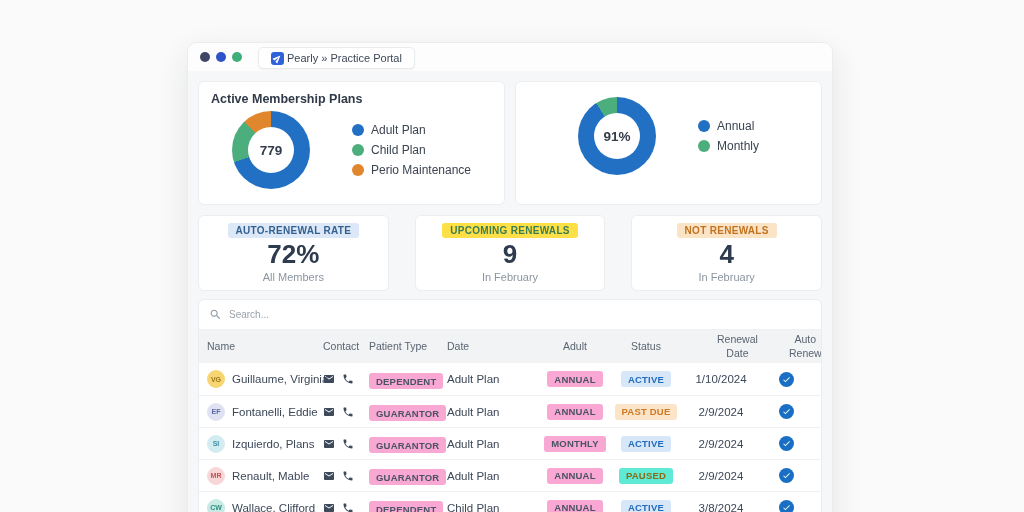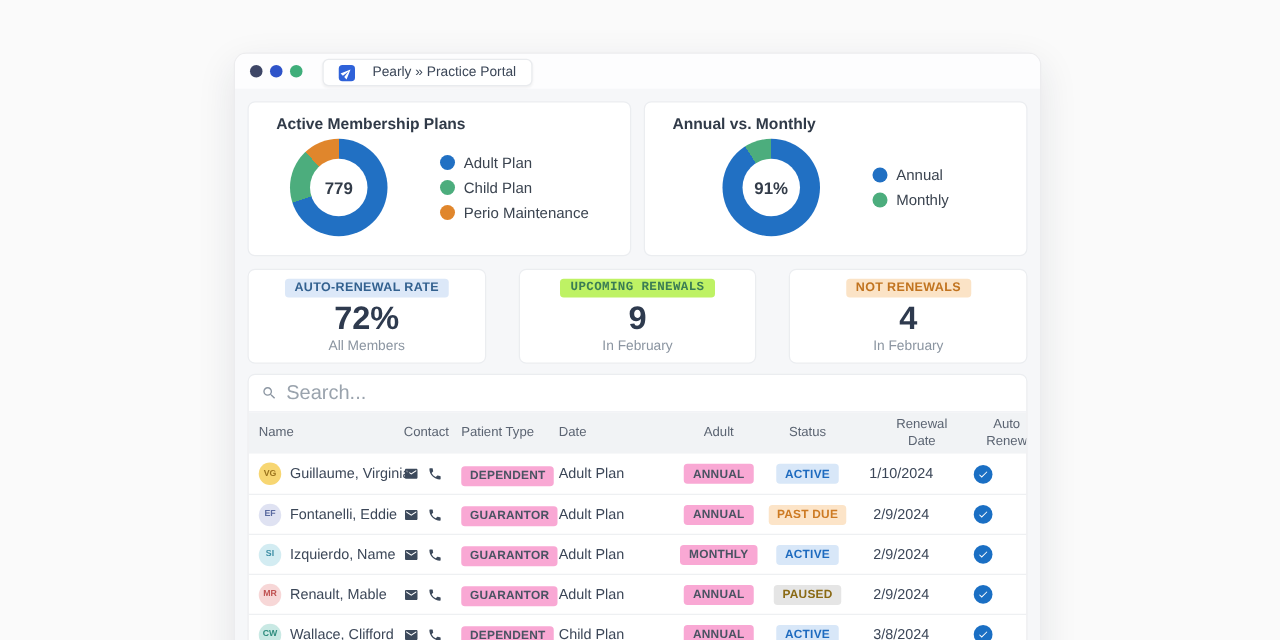--- a/index.html
+++ b/index.html
@@ -14,38 +14,38 @@
     position: absolute; left: 187px; top: 42px; width: 646px; height: 500px;
     background: #fdfdfe; border: 1px solid #ececee;
     border-radius: 10px 10px 0 0;
     box-shadow: 0 10px 30px rgba(30,40,60,.10);
     overflow: hidden;
   }
   .chrome { height: 28px; display: flex; align-items: center; padding: 0 12px; background: #fdfdfe; }
   .lights { display: flex; gap: 6px; margin-right: 16px; }
   .light { width: 10px; height: 10px; border-radius: 50%; }
   .tab {
-    display: flex; align-items: center; gap: 14px; height: 22px; padding: 0 12px;
+    display: flex; align-items: center; gap: 3px; height: 22px; padding: 0 12px;
     background: #ffffff; border: 1px solid #e9ebee; border-radius: 5px;
     box-shadow: 0 1px 2px rgba(0,0,0,.05); margin-top: 2px;
   }
   .tab-icon {
     width: 13px; height: 13px; border-radius: 3px; background: #2f62d9;
     display: flex; align-items: center; justify-content: center; flex: 0 0 auto;
   }
   .tab-icon svg { transform: rotate(-45deg); }
   .tab-title { font-size: 11px; color: #3c4758; white-space: nowrap; }
 
   .content { padding: 10px; background: #f6f7f9; height: calc(100% - 28px); }
 
   .card { background: #ffffff; border: 1px solid #ebedf0; border-radius: 6px; }
 
   .charts-row { display: flex; gap: 10px; margin-bottom: 10px; }
   .chart-card { flex: 1; height: 124px; padding: 10px 12px; }
-  .card-title { font-size: 12.5px; font-weight: 600; color: #303a48; margin-left: 10px; }
+  .card-title { font-size: 12.5px; font-weight: 600; color: #303a48; }
   .chart-body { display: flex; align-items: center; justify-content: center; gap: 42px; height: 88px; }
   .donut { width: 78px; height: 78px; border-radius: 50%; position: relative; flex: 0 0 auto; }
   .donut-hole {
     position: absolute; left: 50%; top: 50%; transform: translate(-50%,-50%);
     width: 46px; height: 46px; border-radius: 50%; background: #ffffff;
     display: flex; align-items: center; justify-content: center;
     font-size: 13.5px; font-weight: bold; color: #333c49;
   }
   .legend { display: flex; flex-direction: column; gap: 6px; }
   .legend-item { display: flex; align-items: center; gap: 7px; }
@@ -53,21 +53,21 @@
   .legend-label { font-size: 12px; color: #3b4450; white-space: nowrap; }
 
   .stats-row { display: flex; gap: 26px; margin-bottom: 8px; }
   .stat-card { flex: 1; height: 76px; display: flex; flex-direction: column; align-items: center; justify-content: center; gap: 2px; }
   .stat-badge { font-size: 10px; font-weight: bold; letter-spacing: .3px; padding: 2px 8px; border-radius: 3px; }
   .stat-value { font-size: 26px; font-weight: 600; color: #2e3a4e; line-height: 1.1; }
   .stat-sub { font-size: 11px; color: #8b95a1; }
 
   .table-card { overflow: hidden; }
   .search-row { display: flex; align-items: center; gap: 7px; height: 30px; padding: 0 10px; border-bottom: 1px solid #eef0f3; }
-  .search-input { border: none; outline: none; flex: 1; font-size: 16px; color: #0c4a6e; background: transparent; font-family: inherit; }
+  .search-input { border: none; outline: none; flex: 1; font-size: 10px; color: #0c4a6e; background: transparent; font-family: inherit; }
   .search-input::placeholder { color: #9aa3ad; }
 
   .tgrid { display: grid; grid-template-columns: 116px 46px 78px 96px 64px 78px 72px 58px; align-items: center; padding: 0 8px; }
   .thead { background: #f1f3f5; min-height: 33px; }
   .th { font-size: 10.5px; color: #5b6472; line-height: 1.25; }
   .th-wrap span { display: inline-block; max-width: 46px; margin-left: 32px; }
   .c-center { text-align: center; display: flex; justify-content: center; }
   .th.c-center { display: block; text-align: center; }
 
   .trow { height: 32px; border-top: 1px solid #eef0f2; background: #ffffff; }
@@ -121,21 +121,20 @@
               </div>
               <div class="legend-item">
                 <span class="legend-dot" style="background: rgb(224, 134, 44);"></span>
                 <span class="legend-label">Perio Maintenance</span>
               </div>
             </div>
         </div>
       </div>
 
       <div class="card chart-card">
-        <div class="card-title">Annual vs. Monthly</div>
         <div class="chart-body">
           <div class="donut" style="background: conic-gradient(rgb(33, 112, 195) 0%, rgb(33, 112, 195) 91%, rgb(76, 173, 125) 91%, rgb(76, 173, 125) 100%);">
             <div class="donut-hole">91%</div>
           </div>
           <div class="legend">
               <div class="legend-item">
                 <span class="legend-dot" style="background: rgb(33, 112, 195);"></span>
                 <span class="legend-label">Annual</span>
               </div>
               <div class="legend-item">
@@ -147,21 +146,21 @@
       </div>
     </div>
 
     <div class="stats-row" id="stats-row">
         <div class="card stat-card">
           <span class="stat-badge" style="background: rgb(220, 232, 248); color: rgb(51, 97, 143);">AUTO-RENEWAL RATE</span>
           <div class="stat-value">72%</div>
           <div class="stat-sub">All Members</div>
         </div>
         <div class="card stat-card">
-          <span class="stat-badge" style="background: #bef264; color: rgb(58, 125, 84); font-family: Liberation Mono, monospace;">UPCOMING RENEWALS</span>
+          <span class="stat-badge" style="background: #fde047; color: rgb(58, 125, 84);">UPCOMING RENEWALS</span>
           <div class="stat-value">9</div>
           <div class="stat-sub">In February</div>
         </div>
         <div class="card stat-card">
           <span class="stat-badge" style="background: rgb(251, 227, 198); color: rgb(193, 115, 31);">NOT RENEWALS</span>
           <div class="stat-value">4</div>
           <div class="stat-sub">In February</div>
         </div>
       </div>
 
@@ -243,21 +242,21 @@
               <span class="check-circle">
                 <svg width="9" height="9" viewBox="0 0 24 24">
                   <path d="M9 16.2L4.8 12l-1.4 1.4L9 19 21 7l-1.4-1.4z" fill="#ffffff"></path>
                 </svg>
               </span>
             </div>
           </div>
           <div class="tgrid trow">
             <div class="name-cell">
               <span class="avatar" style="background: rgb(211, 236, 242); color: rgb(62, 142, 165);">SI</span>
-              <span class="cell-text">Izquierdo, Name</span>
+              <span class="cell-text">Izquierdo, Plans</span>
             </div>
             <div class="contact-cell">
               <svg width="12" height="12" viewBox="0 0 24 24">
                 <path d="M20 4H4c-1.1 0-1.99.9-1.99 2L2 18c0 1.1.9 2 2 2h16c1.1 0 2-.9 2-2V6c0-1.1-.9-2-2-2zm0 4l-8 5-8-5V6l8 5 8-5v2z" fill="#3d4a5c"></path>
               </svg>
               <svg width="12" height="12" viewBox="0 0 24 24">
                 <path d="M6.62 10.79c1.44 2.83 3.76 5.14 6.59 6.59l2.2-2.21c.27-.27.67-.36 1.02-.24 1.12.37 2.33.57 3.57.57.55 0 1 .45 1 1V20c0 .55-.45 1-1 1-9.39 0-17-7.61-17-17 0-.55.45-1 1-1h3.5c.55 0 1 .45 1 1 0 1.25.2 2.45.57 3.57.11.35.03.74-.25 1.02l-2.2 2.2z" fill="#3d4a5c"></path>
               </svg>
             </div>
             <div><span class="badge badge-gray">GUARANTOR</span></div>
@@ -291,21 +290,21 @@
               <svg width="12" height="12" viewBox="0 0 24 24">
                 <path d="M6.62 10.79c1.44 2.83 3.76 5.14 6.59 6.59l2.2-2.21c.27-.27.67-.36 1.02-.24 1.12.37 2.33.57 3.57.57.55 0 1 .45 1 1V20c0 .55-.45 1-1 1-9.39 0-17-7.61-17-17 0-.55.45-1 1-1h3.5c.55 0 1 .45 1 1 0 1.25.2 2.45.57 3.57.11.35.03.74-.25 1.02l-2.2 2.2z" fill="#3d4a5c"></path>
               </svg>
             </div>
             <div><span class="badge badge-gray">GUARANTOR</span></div>
             <div class="cell-text">Adult Plan</div>
             <div class="c-center">
               <span class="badge badge-gray">ANNUAL</span>
             </div>
             <div class="c-center">
-              <span class="badge" style="background: #e5e5e5; color: rgb(138, 106, 21);">PAUSED</span>
+              <span class="badge" style="background: #5eead4; color: rgb(138, 106, 21);">PAUSED</span>
             </div>
             <div class="c-center">
               <span class="cell-text">2/9/2024</span>
             </div>
             <div class="c-center">
               <span class="check-circle">
                 <svg width="9" height="9" viewBox="0 0 24 24">
                   <path d="M9 16.2L4.8 12l-1.4 1.4L9 19 21 7l-1.4-1.4z" fill="#ffffff"></path>
                 </svg>
               </span>

